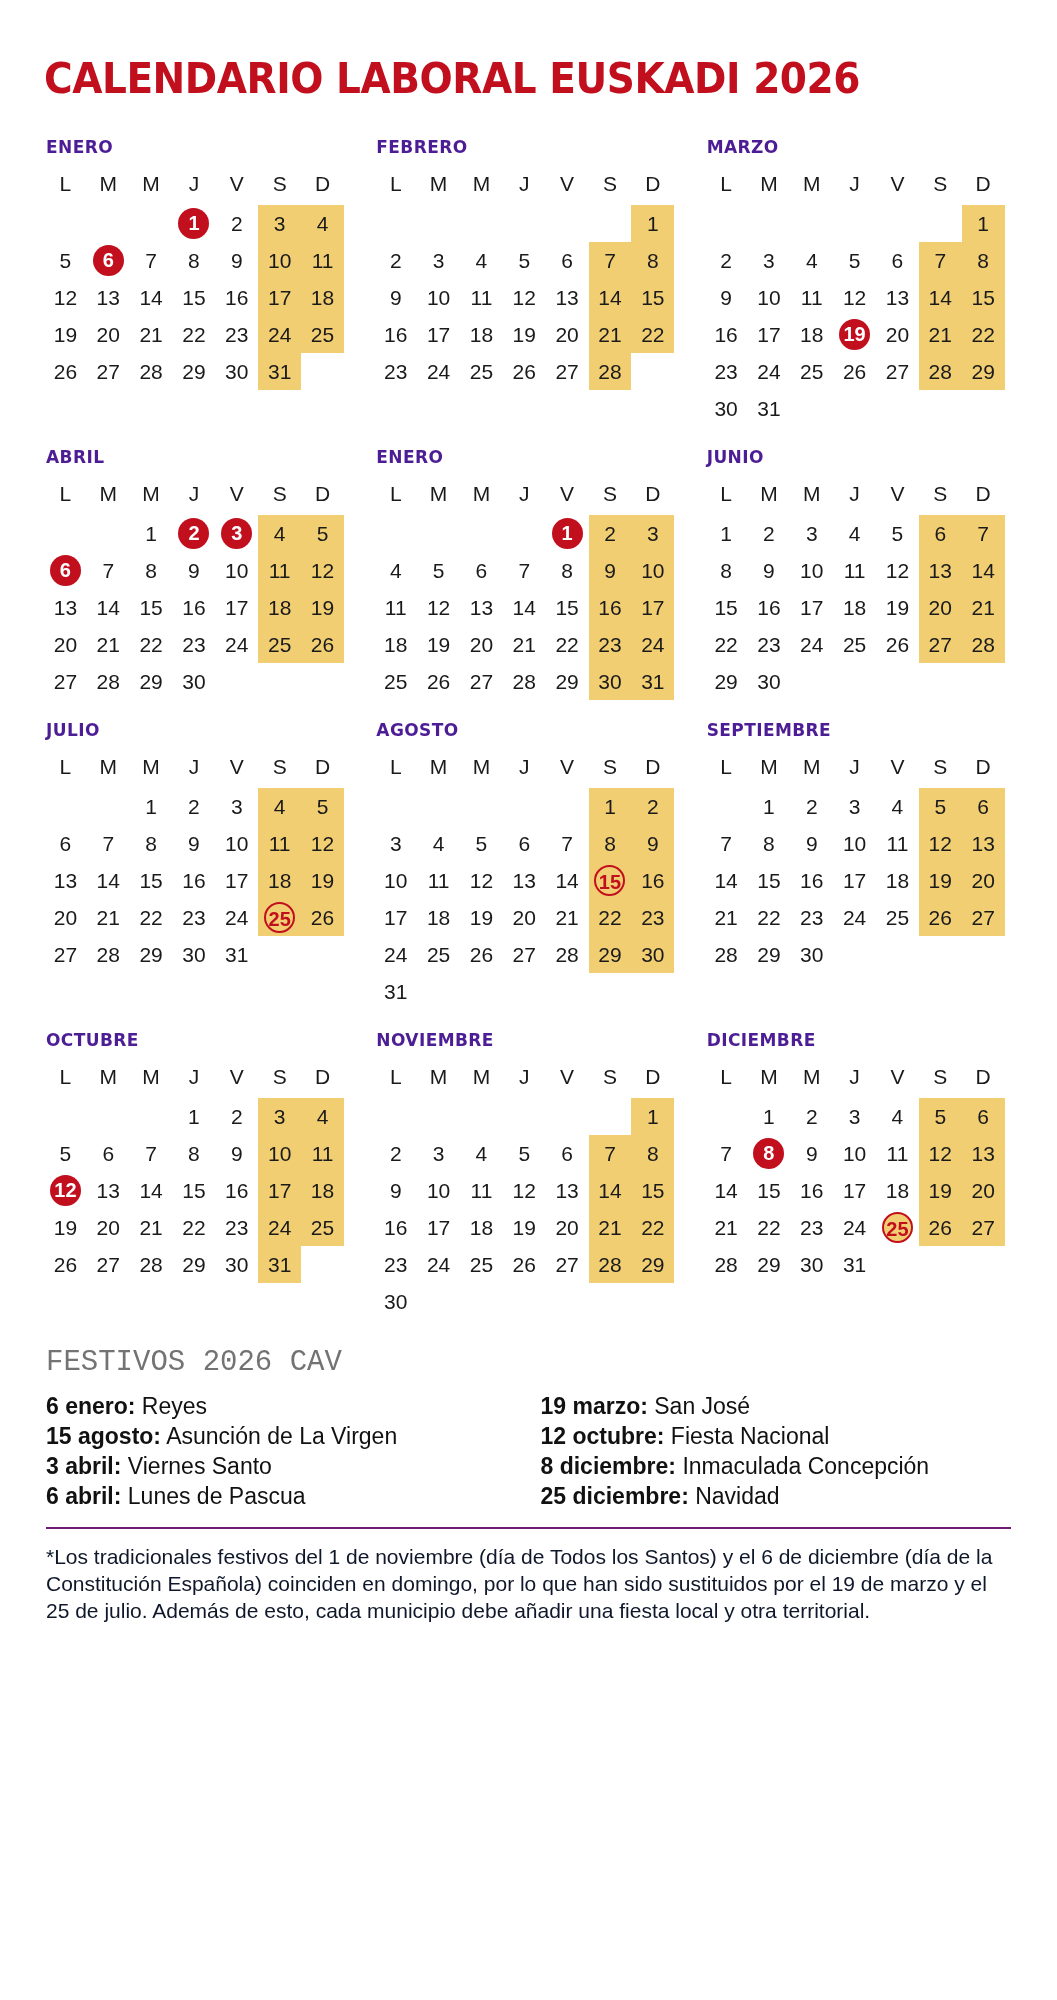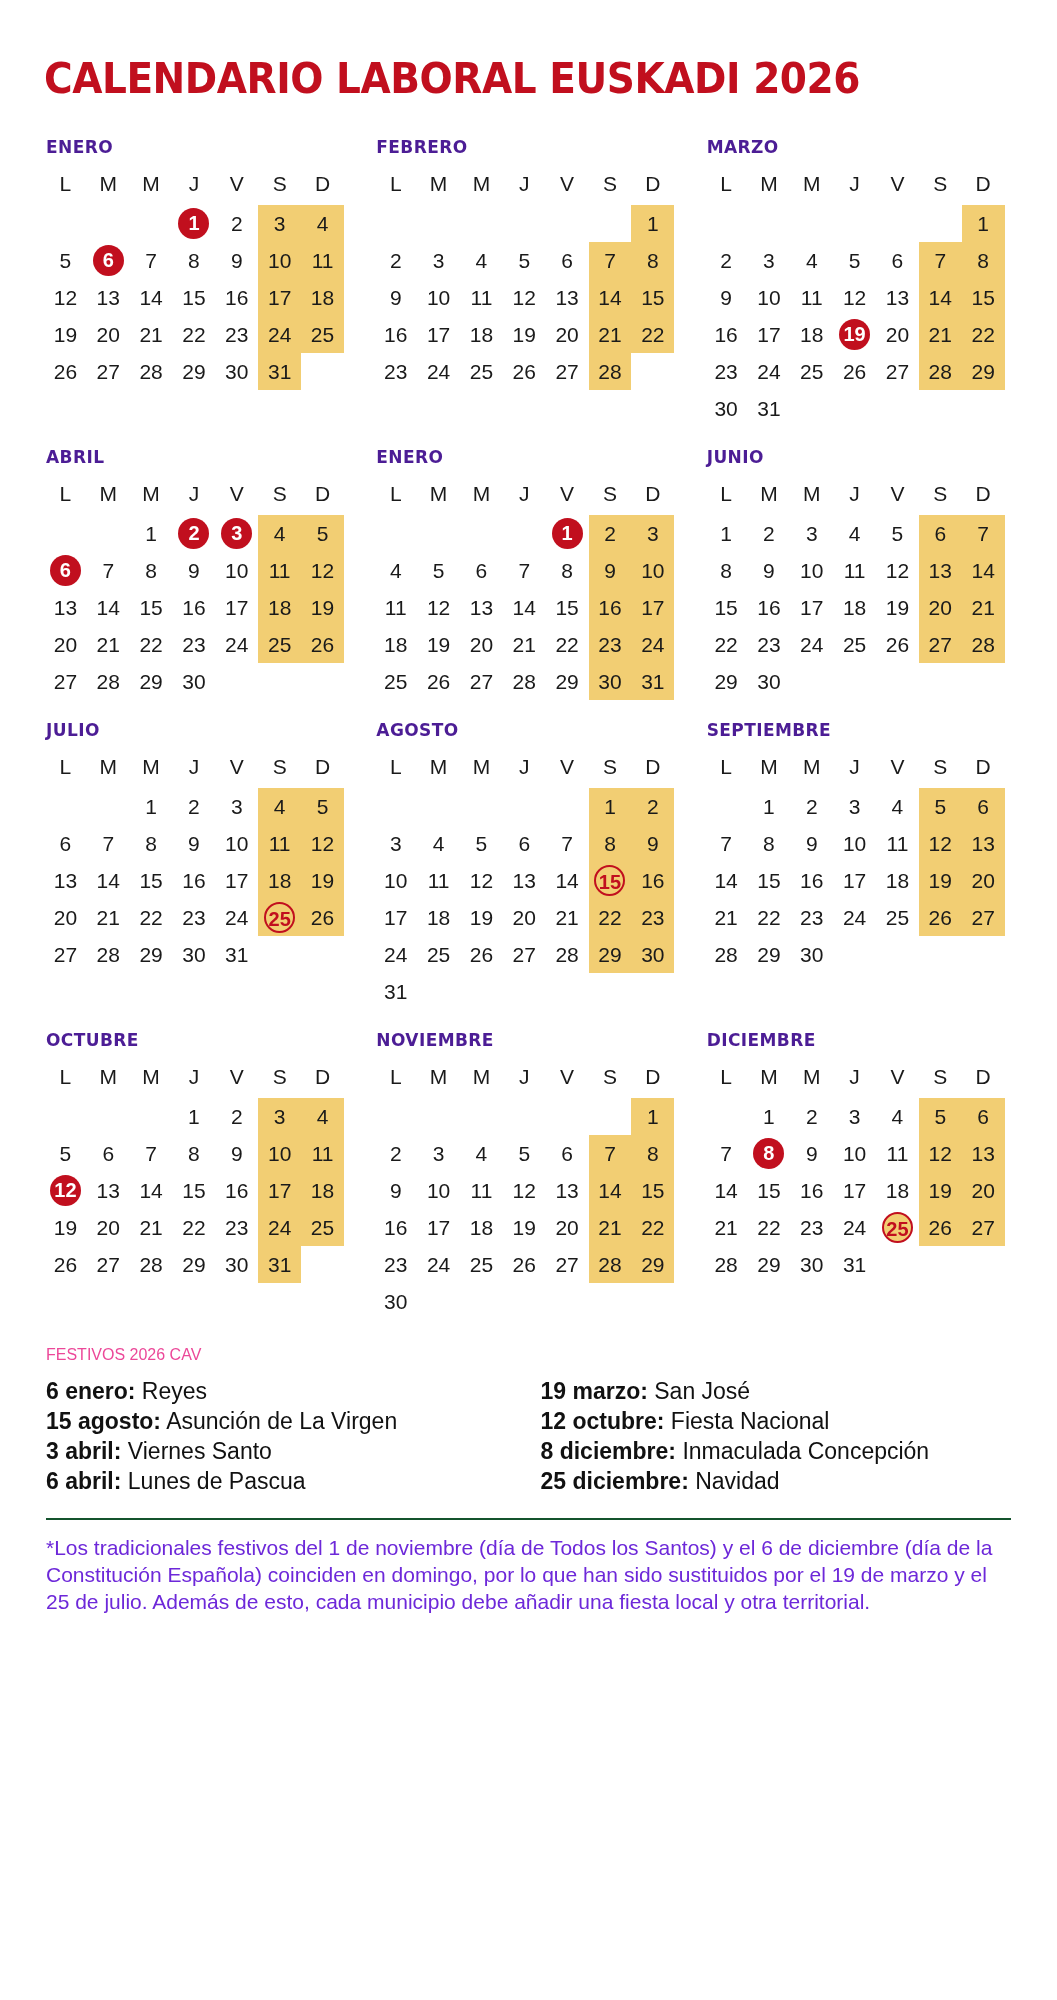--- a/index.html
+++ b/index.html
@@ -81,44 +81,44 @@
     border-radius:50%;
     background:#f2ce73;
     color:#c10f1e;
     border:2.5px solid #c10f1e;
     box-sizing:border-box;
     font-weight:bold;
     font-size:20px;
   }
   .festivos-head{
     margin:26px 0 12px 2px;
-    font-size:16px;
-    color:#ec4899;
-    font-family:Liberation Sans, sans-serif;
+    font-size:29px;
+    color:#737373;
+    font-family:Liberation Mono, monospace;
   }
   .festivos{
     display:grid;
     grid-template-columns:1fr 1fr;
     column-gap:22px;
     row-gap:0px;
     margin-left:2px;
   }
   .fest-item{
     font-size:23px;
     line-height:30px;
     color:#111;
     white-space:nowrap;
   }
   .fest-item b{ font-weight:bold; }
   .note{
-    margin:22px 2px 0 2px;
+    margin:16px 2px 0 2px;
     font-size:21px;
     line-height:27px;
-    color:#6d28d9;
-    border-top:2px solid #14532d;
+    color:#0f172a;
+    border-top:2px solid #701a75;
     padding-top:14px;
     max-width:985px;
   }
 </style>
 </head>
 <body>
 
 <div class="page">
 
   <h1 class="title">CALENDARIO LABORAL EUSKADI 2026</h1>

